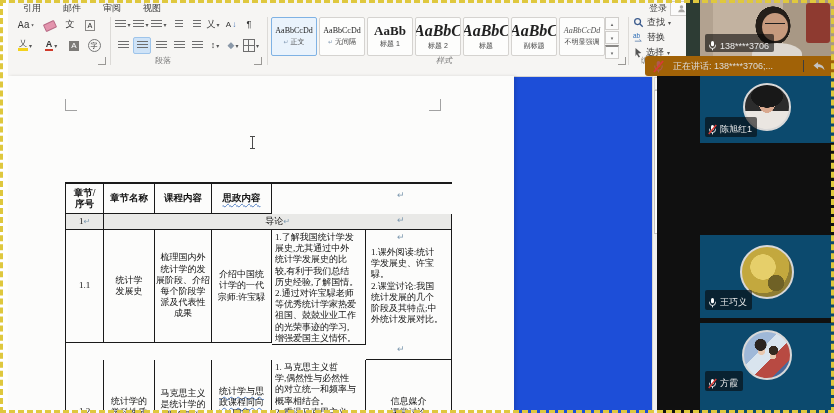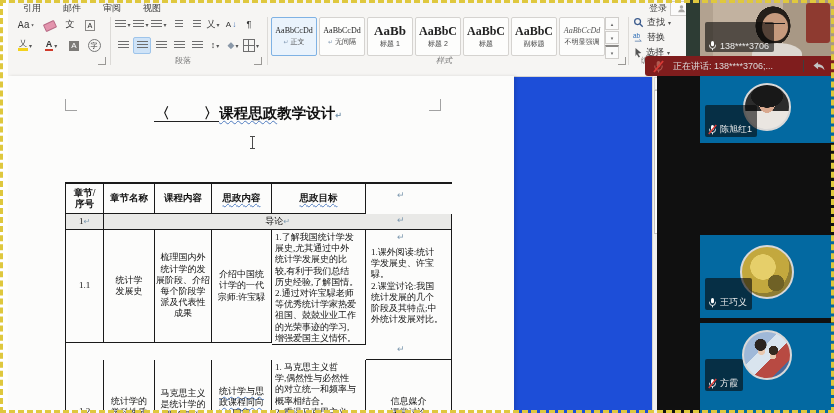--- a/index.html
+++ b/index.html
@@ -37,21 +37,21 @@
   .sortA{font-size:8px;color:#333;}
   .sortAr{font-size:8px;color:#3f6fb5;}
 
   .stylecards{position:absolute;left:263px;top:17px;display:flex;gap:2px;}
   .card{width:44px;height:37px;background:#fdfdfc;border:1px solid #d5d3d0;border-radius:2px;
     display:flex;flex-direction:column;align-items:center;justify-content:center;overflow:hidden;}
   .card.sel{border:1px solid #7fb2e4;background:#eaf3fc;}
   .prev{font-family:"Liberation Serif",serif;color:#222;line-height:1;white-space:nowrap;}
   .prev.sm{font-size:8px;}
   .prev.lg{font-size:13px;font-weight:bold;}
-  .prev.md{font-size:12px;font-weight:bold;}
+  .prev.md{font-size:16px;font-weight:bold;font-style:italic;}
   .prev.it{font-size:8px;font-style:italic;color:#555;}
   .clbl{font-size:7px;color:#444;margin-top:2px;white-space:nowrap;}
   .pm{color:#8aa0b8;font-size:6px;}
   .gscroll{position:absolute;left:597px;top:17px;display:flex;flex-direction:column;gap:1px;}
   .gs{width:12px;height:11px;border:1px solid #d0cecb;background:#fbfbfa;font-size:5px;color:#666;display:flex;align-items:center;justify-content:center;}
 
   .edit-item{position:absolute;display:flex;align-items:center;gap:3px;font-size:9px;color:#333;}
 
   
   .page{position:absolute;left:0;top:76px;width:506px;height:337px;background:#fcfcfb;overflow:hidden;
@@ -94,29 +94,29 @@
   .scrollbar{position:absolute;left:644px;top:76px;width:13px;height:337px;background:#f1f0ee;border-left:1px solid #d9d7d4;}
   .sb-up{position:absolute;left:1px;top:1px;width:10px;height:11px;background:#f7f6f4;border:1px solid #d9d7d4;}
   .sb-up::after{content:"";position:absolute;left:2px;top:3px;border-left:3px solid transparent;border-right:3px solid transparent;border-bottom:4px solid #8a8886;}
   .sb-thumb{position:absolute;left:1px;top:14px;width:10px;height:142px;background:#fdfdfc;border:1px solid #c6c4c1;}
 
   
   .meet{position:absolute;left:657px;top:0;width:177px;height:413px;}
   .meet-lower{position:absolute;left:0;top:56px;right:0;bottom:0;background:#101010;}
   .green{position:absolute;left:29px;top:0;width:14px;height:57px;background:#2d3c34;}
   .tiles{position:absolute;left:43px;top:0;width:134px;height:413px;}
-  .tile{position:absolute;left:0;width:134px;background:#0369a1;overflow:hidden;}
+  .tile{position:absolute;left:0;width:134px;background:#0c4a6e;overflow:hidden;}
   .t-video{top:0;height:57px;background:linear-gradient(90deg,#b2a290 0 10%,#c2b2a0 10% 62%,#a89885 62%);}
   .v-hair{position:absolute;left:44px;top:-2px;width:58px;height:62px;background:radial-gradient(ellipse 50% 52% at 50% 45%,#241e19 0 60%,transparent 61%);}
   .v-face{position:absolute;left:62px;top:13px;width:26px;height:28px;border-radius:50%;background:#c69a7d;}
   .v-glass{position:absolute;left:65px;top:23px;width:20px;height:4px;border-top:1.5px solid #1e1e1e;}
   .v-red{position:absolute;left:106px;top:3px;width:24px;height:40px;background:#8e3a30;border-radius:3px;}
   .v-shirt{position:absolute;left:52px;bottom:-8px;width:50px;height:22px;background:#dcd7d0;border-radius:50% 50% 0 0;}
   .chip{position:absolute;left:5px;display:flex;align-items:center;gap:3px;background:rgba(8,8,8,.6);
-    padding:18px 5px 1px 3px;border-radius:2px;font-size:9px;color:#ececec;white-space:nowrap;}
+    padding:6px 5px 1px 3px;border-radius:2px;font-size:9px;color:#ececec;white-space:nowrap;}
   .ochip{position:absolute;left:5px;width:16px;height:16px;background:#ef8200;border-radius:2px;display:flex;align-items:center;justify-content:center;}
   .t2{top:76px;height:67px;} .t3{top:148px;height:82px;} .t4{top:235px;height:83px;} .t5{top:323px;height:90px;}
   .av{position:absolute;left:50%;transform:translateX(-50%);border-radius:50%;border:2px solid #d8d8d8;}
   .av2{top:7px;width:44px;height:44px;background:
      radial-gradient(ellipse 60% 42% at 50% 26%,#181818 0 60%,transparent 61%),
      radial-gradient(ellipse 30% 32% at 50% 44%,#d9a98f 0 60%,transparent 61%),
      linear-gradient(180deg,#2c2c2c 0 58%,#eae6e1 58%);}
   .av3{top:9px;width:50px;height:50px;background:
      radial-gradient(ellipse 55% 32% at 50% 22%,#1c1a18 0 60%,transparent 61%),
      radial-gradient(ellipse 34% 36% at 50% 46%,#c99a72 0 60%,transparent 61%),
@@ -124,21 +124,21 @@
   .av4{top:10px;width:50px;height:50px;background:
      radial-gradient(circle at 68% 72%,#6f6126 0 16%,transparent 17%),
      radial-gradient(circle at 42% 40%,#e6cf6a 0 30%,#c3a83e 31% 62%,#8f7d33 63%);}
   .av5{top:7px;width:46px;height:46px;background:
      radial-gradient(circle at 36% 28%,#2a2420 0 13%,transparent 14%),
      radial-gradient(circle at 64% 40%,#35291f 0 11%,transparent 12%),
      radial-gradient(circle at 38% 42%,#e8c8b0 0 9%,transparent 10%),
      radial-gradient(circle at 63% 52%,#e8c8b0 0 8%,transparent 9%),
      linear-gradient(135deg,#9fb8d8 0 38%,#d9e4ee 38% 58%,#b84a42 58% 80%,#4a6a9a 80%);}
 
-  .banner{position:absolute;left:645px;top:56px;width:189px;height:20px;background:#7f1d1d;
+  .banner{position:absolute;left:645px;top:56px;width:189px;height:20px;background:#a16207;
     border-radius:3px 0 0 3px;z-index:40;display:flex;align-items:center;}
   .banner .txt{margin-left:9px;font-size:9px;color:#dcdcdc;white-space:nowrap;}
   .bdiv{margin-left:auto;width:1px;height:12px;background:#3e3e3e;}
   .micw{flex:none;}
 </style>
 </head>
 <body>
 
 <div class="screen">
 
@@ -245,21 +245,21 @@
           </span>
         <span class="mini">
             <span class="glyph" style="color:#8a98a8">◆</span>
             <span class="caret">▾</span>
           </span>
         <span class="mini">
             <span class="gridIco"></span>
             <span class="caret">▾</span>
           </span>
       </div>
-      <div class="gl" style="left:108px;width:134px;">段落</div>
+      <div class="gl" style="left:88px;width:134px;">段落</div>
       <div class="launch" style="left:246px;top:57px;"></div>
       <div class="vdiv" style="left:259px;"></div>
 
       <div class="stylecards">
         <div class="card sel">
           <span class="prev sm">AaBbCcDd</span>
           <span class="clbl"><span class="pm">↵</span> <span>正文</span></span>
         </div>
         <div class="card">
           <span class="prev sm">AaBbCcDd</span>
@@ -317,37 +317,33 @@
         <span>选择</span>
           <span class="caret">▾</span>
       </div>
       <div class="gl" style="left:620px;width:42px;">编辑</div>
     </div>
 
     <div class="page">
       <div class="cm l"></div>
       <div class="cm r"></div>
 
-      <div class="dtitle">
-        <span class="brk"><span>〈</span><span class="blank"></span><span>〉</span></span><span class="wavy">课程思政</span><span>教学设计</span><span class="pmark">↵</span>
-      </div>
 
       <div class="ibeam">
           <i></i>
         </div>
 
 
       <div class="tbl">
         <div class="tr hr1">
           <div class="td">章节/
 序号</div>
           <div class="td">章节名称</div>
           <div class="td">课程内容</div>
           <div class="td"><span class="wavy">思政内容</span></div>
-          <div class="td"><span class="wavy">思政目标</span></div>
         </div>
         <div class="tr merge introw">
           <div class="td"><span>1</span><span class="pmark">↵</span></div>
           <div class="td"><span>导论</span><span class="pmark">↵</span></div>
         </div>
         <div class="tr r1">
           <div class="td cc">1.1</div>
           <div class="td cc">统计学
 发展史</div>
           <div class="td cc">梳理国内外

